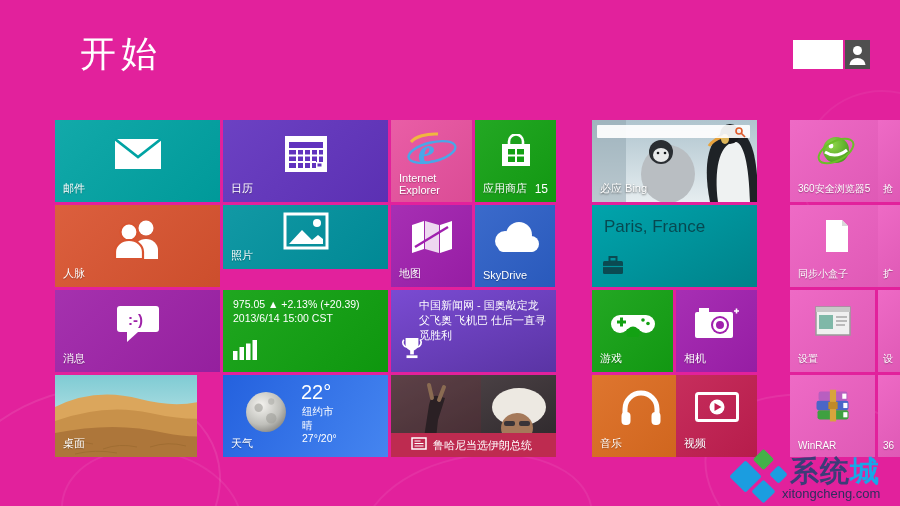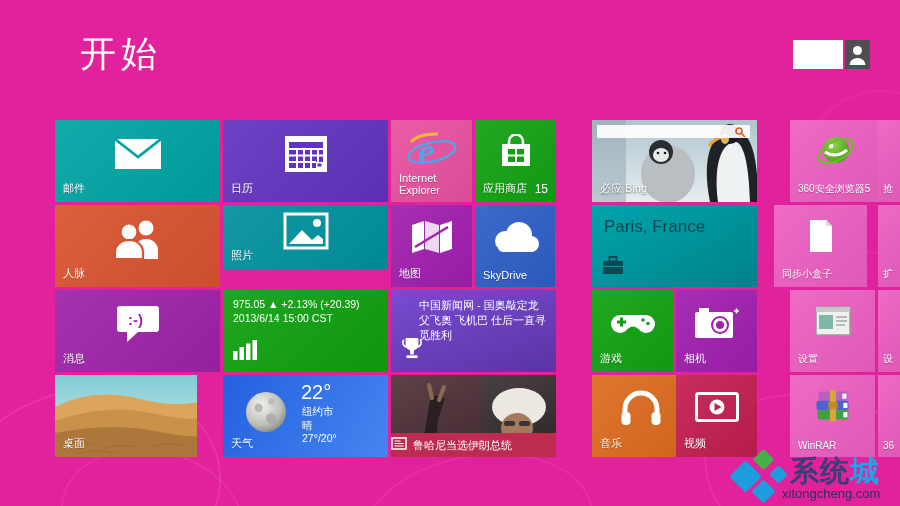--- a/index.html
+++ b/index.html
@@ -45,21 +45,21 @@
   
   .p-bing{left:592px;top:120px;width:165px;height:82px;background-color:#C3D2D9}
   .p-travel{left:592px;top:205px;width:165px;height:82px;
     background-color:#00939B;background-image:linear-gradient(150deg,#00A4AC,#00828A)}
   .p-games{left:592px;top:290px;width:81px;height:82px;background-color:#13A113}
   .p-camera{left:676px;top:290px;width:81px;height:82px;background-color:#A01FAE}
   .p-music{left:592px;top:375px;width:97px;height:82px;background-color:#DC6B1F}
   .p-video{left:676px;top:375px;width:81px;height:82px;background-color:#C21E50}
   
   .p-360{left:790px;top:120px;width:91px;height:82px;background-color:#ED5FC1}
-  .p-syncbox{left:774px;top:205px;width:93px;height:82px;background-color:#ED5FC1}
+  .p-syncbox{left:790px;top:205px;width:93px;height:82px;background-color:#ED5FC1}
   .p-settings{left:790px;top:290px;width:85px;height:82px;background-color:#ED5FC1}
   .p-winrar{left:790px;top:375px;width:85px;height:82px;background-color:#ED5FC1}
   .p-part1{left:878px;top:120px;width:22px;height:82px;background-color:#ED5FC1}
   .p-part2{left:878px;top:205px;width:22px;height:82px;background-color:#ED5FC1}
   .p-part3{left:878px;top:290px;width:22px;height:82px;background-color:#ED5FC1}
   .p-part4{left:878px;top:375px;width:22px;height:82px;background-color:#ED5FC1}
   .p-360 .tlabel,.p-syncbox .tlabel,.p-settings .tlabel,.p-winrar .tlabel{font-size:10px}
   .p-part1 .tlabel,.p-part2 .tlabel,.p-part3 .tlabel,.p-part4 .tlabel{font-size:10px;left:5px}
 
   
@@ -72,21 +72,21 @@
   .sport-icon{position:absolute;left:10px;bottom:8px}
   
   .wx-moon{position:absolute;left:22px;top:16px}
   .wx-temp{position:absolute;left:78px;top:6px;color:#fff;font-size:20px;font-weight:300}
   .wx-lines{position:absolute;left:79px;top:30px;color:#fff;font-size:10.5px;line-height:1.3}
   
   .travel-city{position:absolute;left:12px;top:12px;font-size:17px;color:rgba(8,58,66,.85)}
   .travel-icon{position:absolute;left:10px;bottom:8px}
   
   .news-bar{position:absolute;left:0;right:0;bottom:0;height:24px;background:#BE2B50;
-    display:flex;align-items:center;gap:6px;padding-left:0;box-sizing:border-box}
+    display:flex;align-items:center;gap:6px;padding-left:20px;box-sizing:border-box}
   .news-head{color:#fff;font-size:11px;white-space:nowrap}
   
   .bing-label{position:absolute;left:8px;bottom:6px;color:#fff;font-size:11px;text-shadow:0 1px 2px rgba(0,0,0,.6)}
   .photo-fill{position:absolute;inset:0}
 
   
   .wm{position:absolute;right:2px;bottom:0;width:166px;height:56px}
   .wm-logo{position:absolute;left:0;top:2px;width:56px;height:54px}
   .wm-d{position:absolute;border-radius:2px;transform:rotate(45deg)}
   .wm-d1{left:24px;top:0;width:15px;height:15px;background:#44B149}

